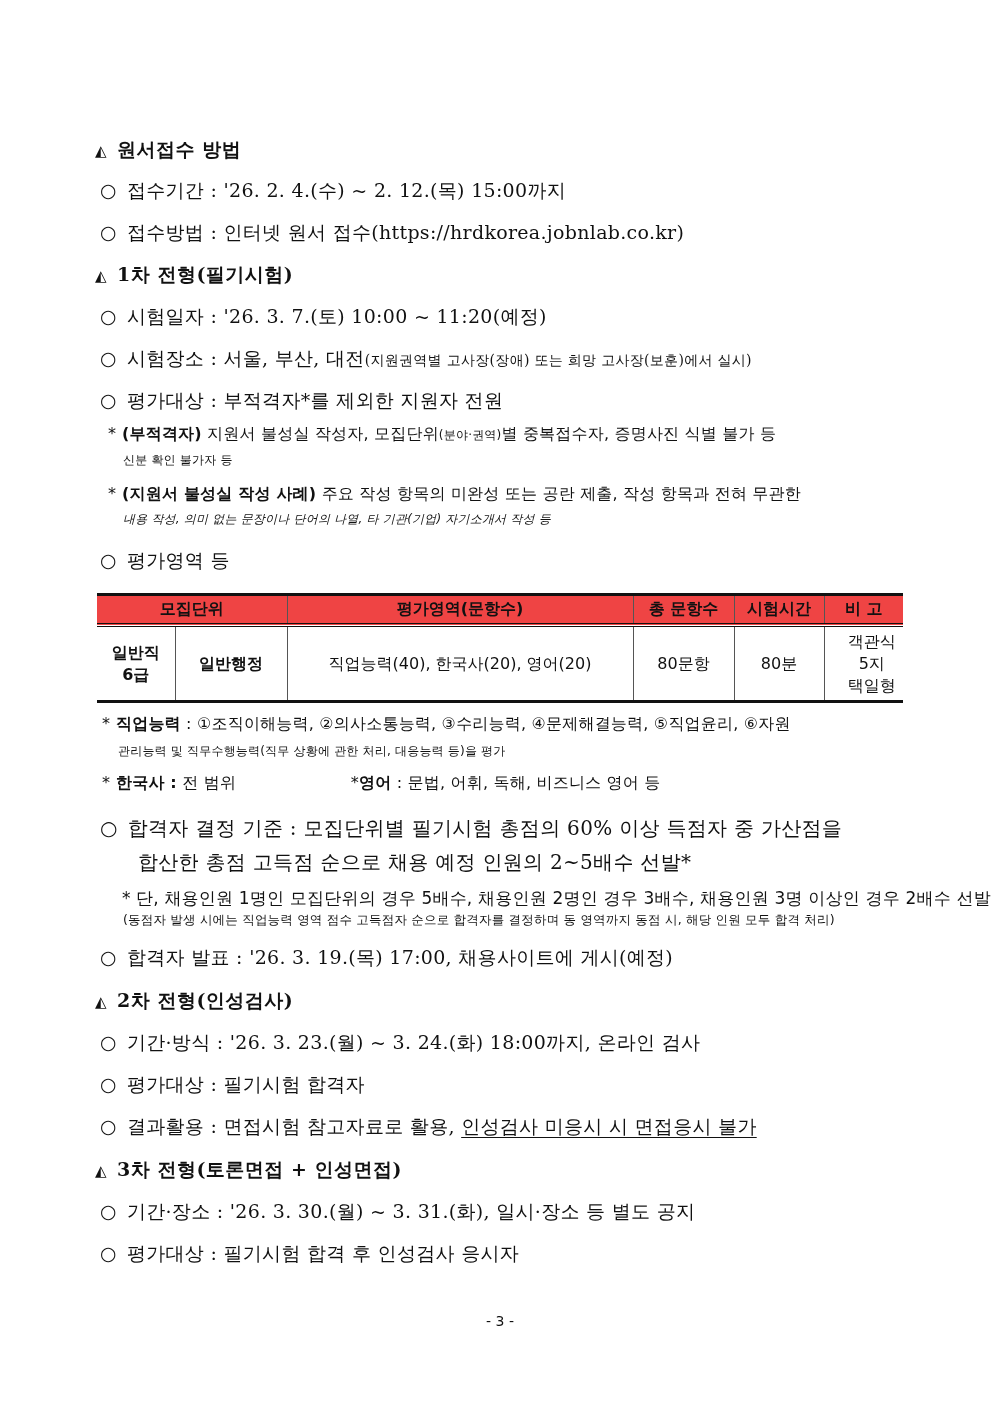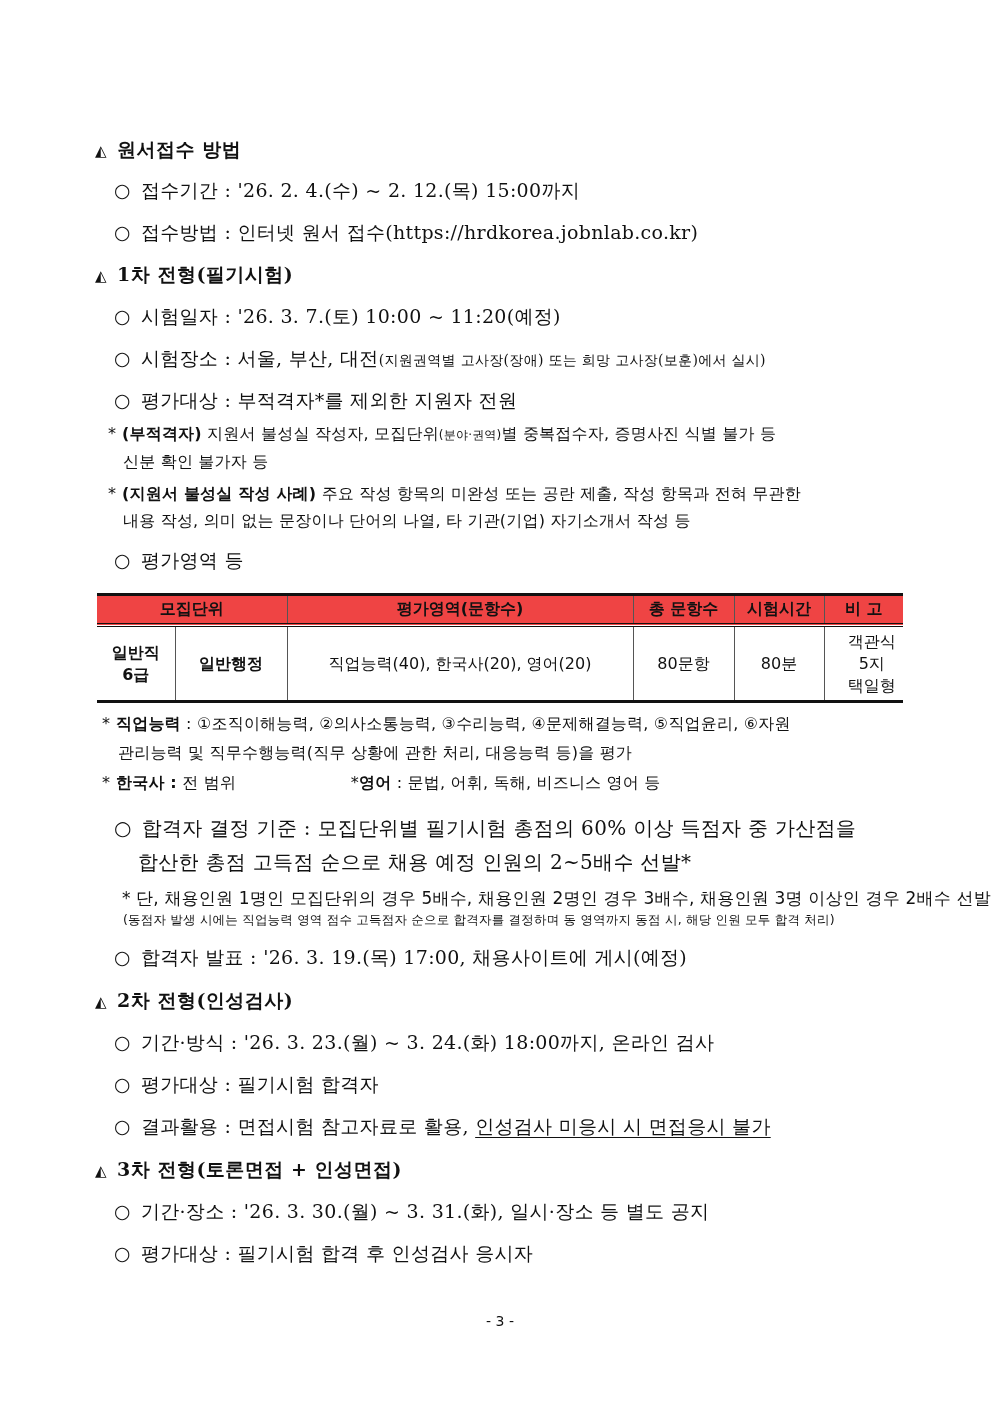--- a/index.html
+++ b/index.html
@@ -1,27 +1,27 @@
 <!DOCTYPE html>
 <html><head>
 <meta charset="utf-8">
 <style>
   html, body { margin: 0; padding: 0; background: #ffffff; }
   body { width: 1000px; height: 1413px; position: relative; overflow: hidden; color: #111; }
   .page { position: absolute; left: 0; top: 0; width: 1000px; height: 1413px; }
 
   .h { position: absolute; left: 95px; font-size: 19px; font-weight: bold; font-family: "DejaVu Serif", "Liberation Serif", serif; white-space: nowrap; letter-spacing: 0.5px; }
   .h .tri { font-size: 15px; margin-right: 10px; display: inline-block; }
-  .item { position: absolute; left: 114px; font-size: 19px; font-family: "DejaVu Serif", "Liberation Serif", serif; white-space: nowrap; letter-spacing: 0.3px; }
+  .item { position: absolute; left: 100px; font-size: 19px; font-family: "DejaVu Serif", "Liberation Serif", serif; white-space: nowrap; letter-spacing: 0.3px; }
   .item .circ { display: inline-block; margin-right: 10px; }
   .small { font-size: 14px; }
   .note { position: absolute; left: 108px; font-size: 16px; font-family: "DejaVu Sans", "Liberation Sans", sans-serif; white-space: nowrap; letter-spacing: 0.2px; }
   .note b { font-weight: bold; }
   .note .star { display: inline-block; width: 14px; }
-  .note-cont { position: absolute; left: 123px; font-size: 16px; font-family: "DejaVu Sans", "Liberation Sans", sans-serif; white-space: nowrap; letter-spacing: 0.2px; }
+  .note-cont { position: absolute; left: 123px; font-size: 12px; font-family: "DejaVu Sans", "Liberation Sans", sans-serif; white-space: nowrap; letter-spacing: 0.2px; }
   .note-xs { font-size: 12.5px; }
   .paren-xs { font-size: 12px; }
   u.ul { text-decoration: underline; text-underline-offset: 4px; }
 
   table.eval { position: absolute; left: 97px; top: 593px; width: 806px; border-collapse: collapse; font-family: "DejaVu Sans", "Liberation Sans", sans-serif; font-size: 16px; }
   table.eval th { background: #ef4444; font-weight: bold; height: 27px; border-top: 3px solid #111; border-bottom: 4px double #111; border-left: 1px solid #555; border-right: 1px solid #555; text-align: center; padding: 0; }
   table.eval th:first-child { border-left: none; }
   table.eval th:last-child { border-right: none; }
   table.eval td { text-align: center; border-left: 1px solid #555; border-right: 1px solid #555; border-bottom: 3px solid #111; padding: 0; line-height: 22px; }
   table.eval td:first-child { border-left: none; }
@@ -60,21 +60,21 @@
   </div>
 
   <div class="note" style="top:424px;">
     <span class="star">*</span><b>(부적격자)</b><span> 지원서 불성실 작성자, 모집단위</span><span class="paren-xs">(분야·권역)</span><span>별 중복접수자, 증명사진 식별 불가 등</span>
   </div>
   <div class="note-cont" style="top:452px;">신분 확인 불가자 등</div>
 
   <div class="note" style="top:484px;">
     <span class="star">*</span><b>(지원서 불성실 작성 사례)</b><span> 주요 작성 항목의 미완성 또는 공란 제출, 작성 항목과 전혀 무관한</span>
   </div>
-  <div class="note-cont" style="top:511px;">내용 작성, 의미 없는 문장이나 단어의 나열, 타 기관(기업) 자기소개서 작성 등</div>
+  <div class="note-cont" style="top:511px;font-style:italic;">내용 작성, 의미 없는 문장이나 단어의 나열, 타 기관(기업) 자기소개서 작성 등</div>
 
   <div class="item" style="top:548px;">
     <span class="circ">○</span><span>평가영역 등</span>
   </div>
 
   <table class="eval">
     <colgroup>
       <col style="width:78px">
         <col style="width:112px">
         <col style="width:346px">

